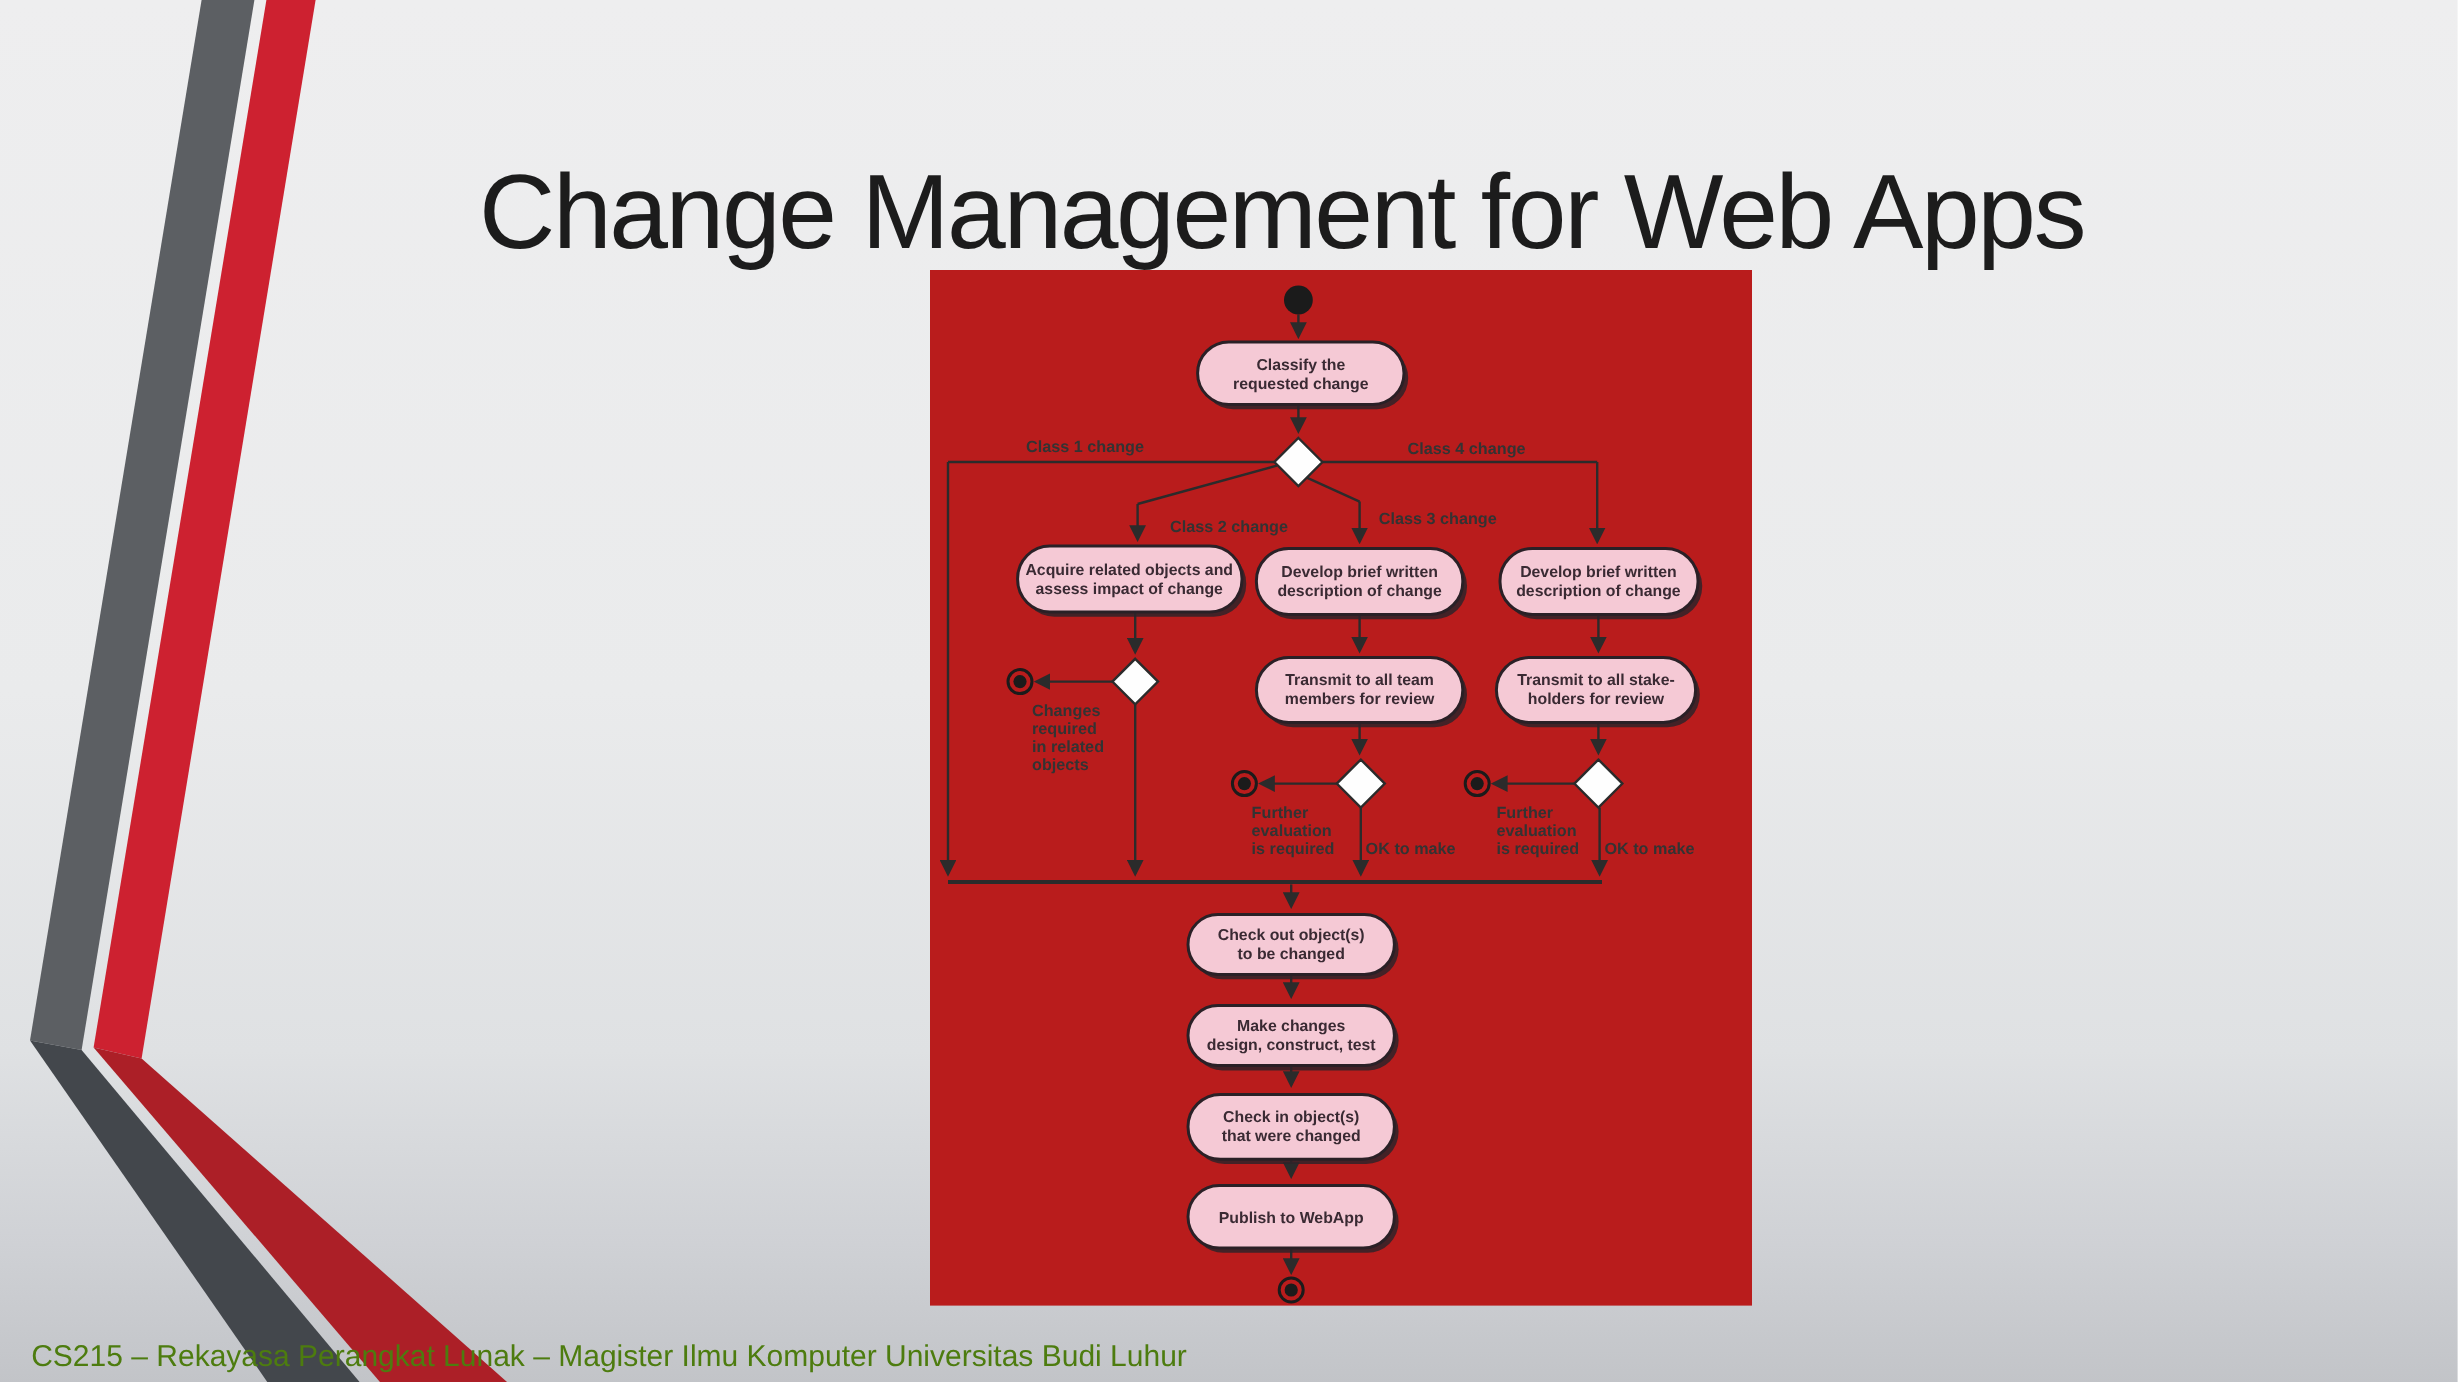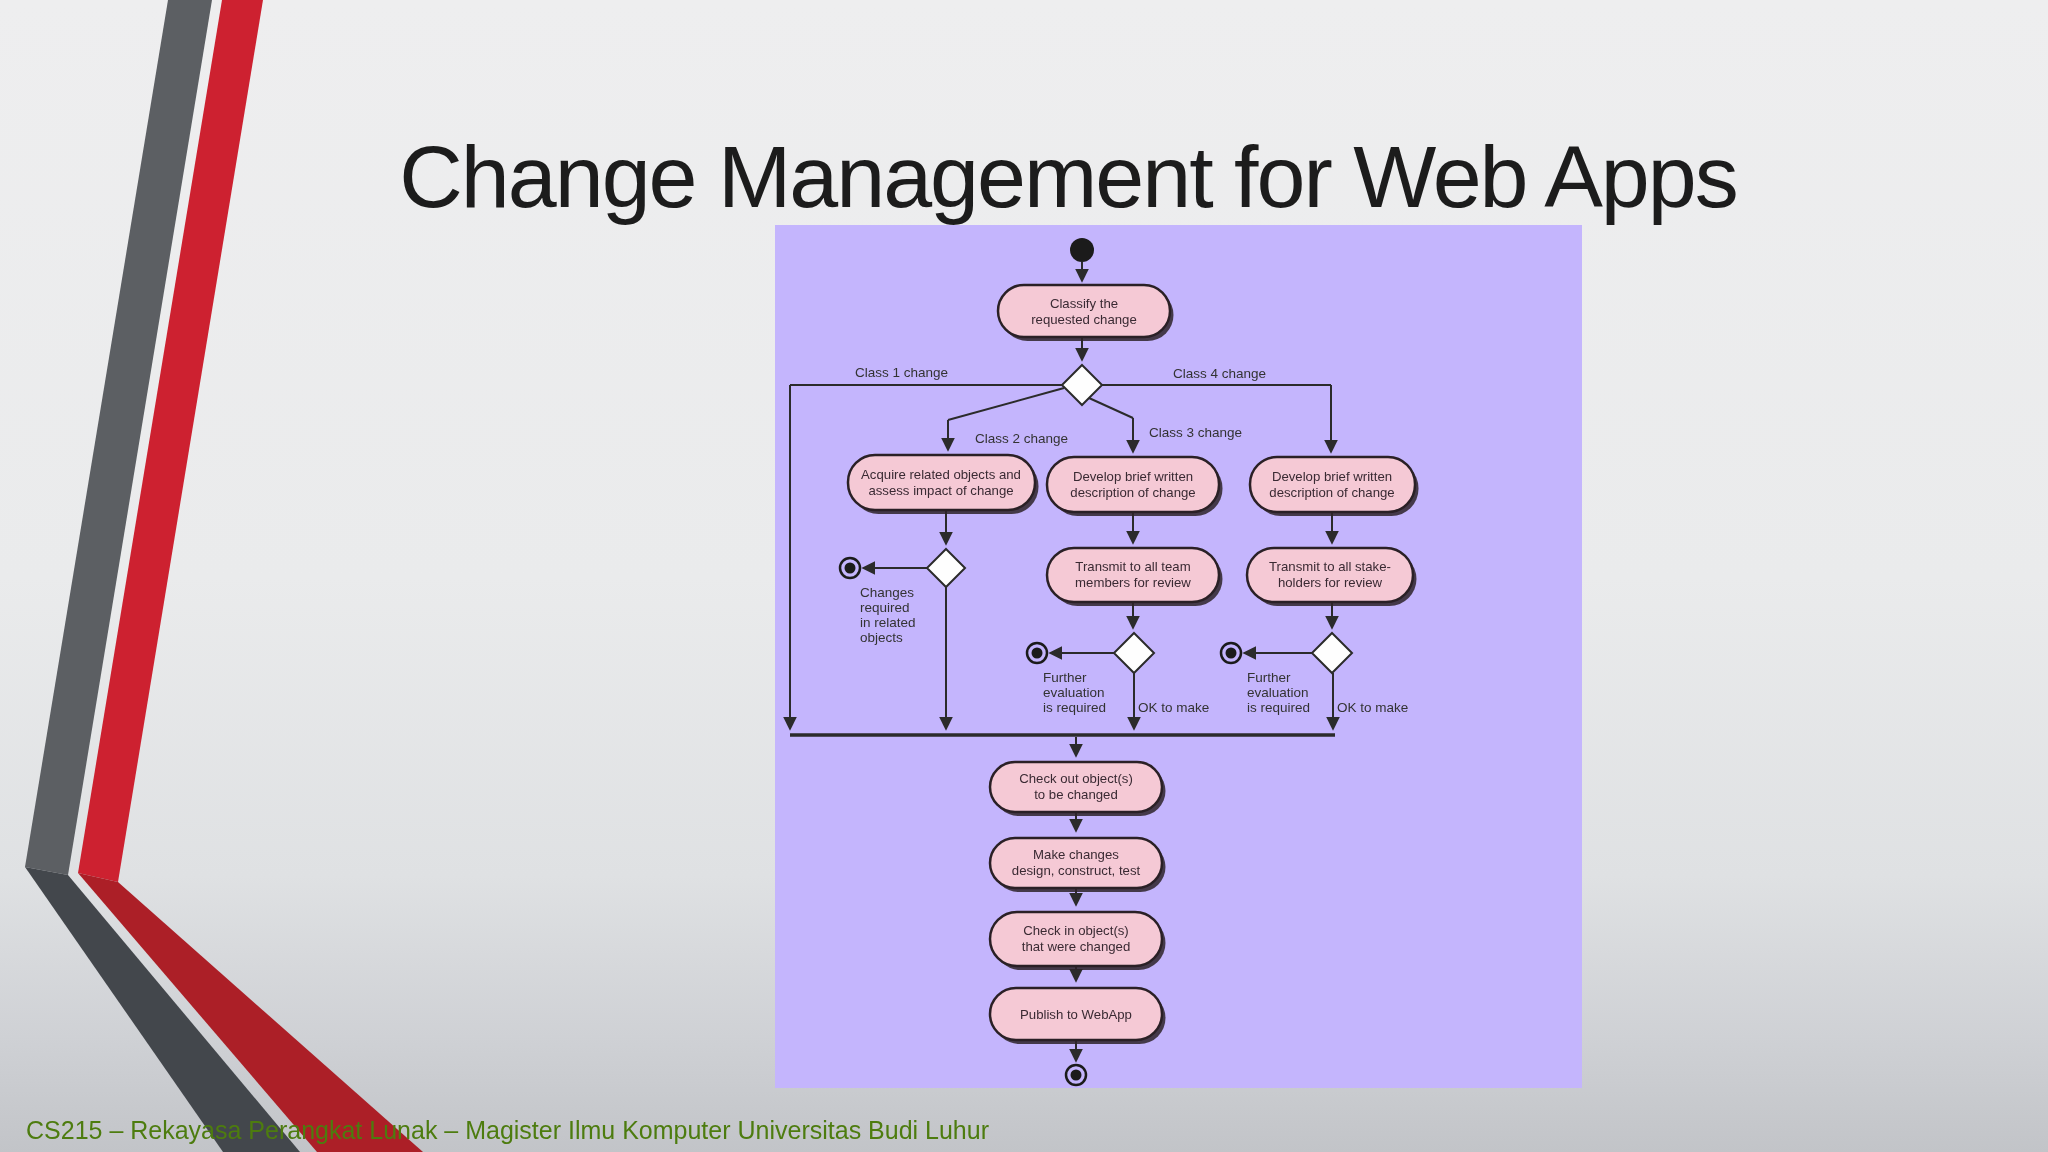--- a/index.html
+++ b/index.html
@@ -12,22 +12,22 @@
     position:absolute;left:88px;right:0;top:126px;
     text-align:center;font-size:88px;letter-spacing:-2px;
     color:#1c1c1c;font-weight:400;white-space:nowrap;
   }
   .footer{
     position:absolute;left:26px;top:1116px;font-size:25px;color:#4d7c0f;
     white-space:nowrap;z-index:6;
   }
   .ribbon{position:absolute;left:0;top:0;z-index:2;}
   .panel{
-    position:absolute;left:775px;top:225px;width:807px;height:863px;
-    background:#c4b5fd;z-index:3;
+    position:absolute;left:775px;top:225px;width:685px;height:863px;
+    background:#b91c1c;z-index:3;font-weight:bold;
   }
   .diag{position:absolute;left:0;top:0;}
   text{font-family:"Liberation Sans",sans-serif;}
   .boxtext{font-size:13.2px;fill:#3a2a33;text-anchor:middle;}
   .lbl{font-size:13.5px;fill:#333333;}
   .flowline{stroke:#2b2b2b;stroke-width:2;fill:none;}
   .node-shape{fill:#f5c9d5;stroke:#2a2026;stroke-width:2.5;}
   .shadow{fill:#2e2329;opacity:.85;}
   .diamond{fill:#fefefe;stroke:#2b2b2b;stroke-width:2;}
 </style>

